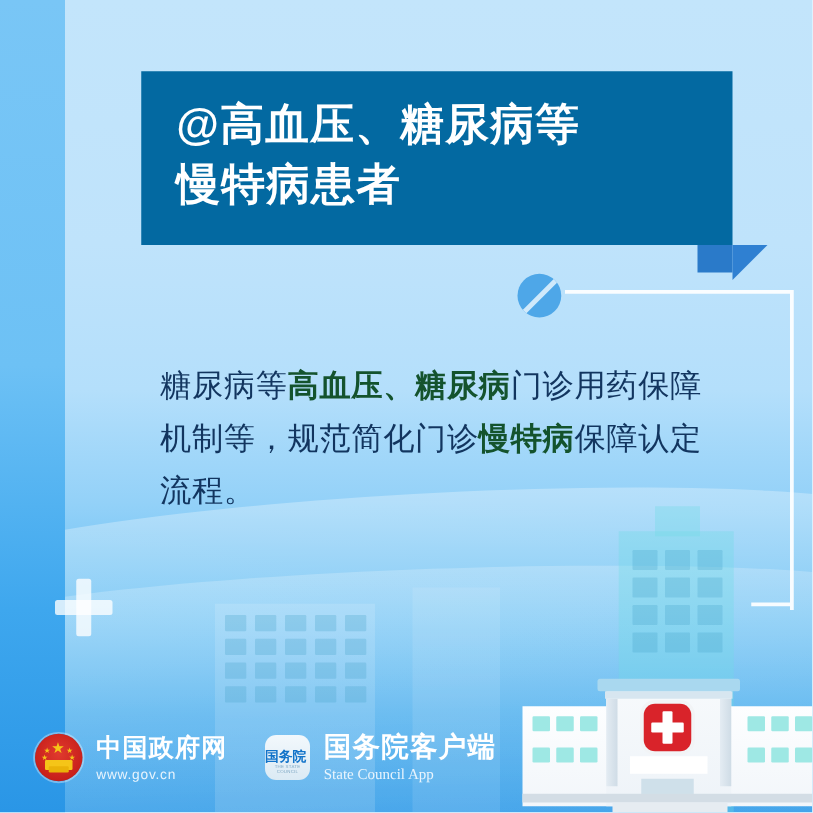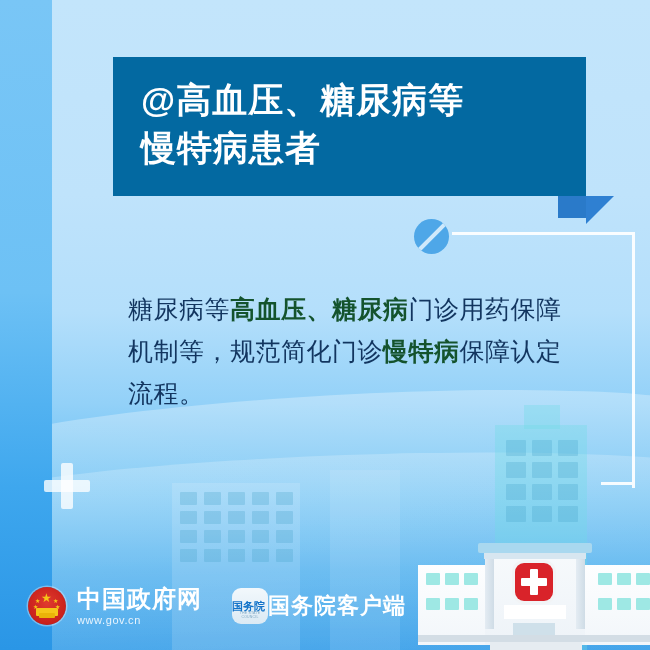--- a/index.html
+++ b/index.html
@@ -325,40 +325,40 @@
     position: absolute; left: 8px; top: 21px; width: 22px; height: 8px;
     background: #f5c518; border-radius: 1px;
   }
   .emblem .gate2 {
     position: absolute; left: 11px; top: 26px; width: 16px; height: 5px;
     background: #eab308; border-radius: 1px;
   }
 
   .gov-text { margin-left: 11px; }
   .gov-cn {
-    color: #ffffff; font-size: 24px; font-weight: bold; letter-spacing: 1px; line-height: 26px;
+    color: #ffffff; font-size: 20px; font-weight: bold; letter-spacing: 1px; line-height: 26px;
   }
   .gov-url {
     color: #e8f4fd; font-size: 11px; letter-spacing: 0.6px; margin-top: 2px;
   }
 
   .appicon {
     width: 36px; height: 36px; border-radius: 9px;
     background: linear-gradient(180deg, #f2f8fc 0%, #dbeaf4 100%);
     margin-left: 30px; position: relative; flex: 0 0 auto;
     display: flex; align-items: center; justify-content: flex-start;
   }
   .appicon-txt {
     color: #1273c9; font-size: 11px; font-weight: bold; line-height: 11px; letter-spacing: 0;
   }
   .appicon-sub {
     position: absolute; left: 0; right: 0; bottom: 5px;
     text-align: center; color: #7fa8c4; font-size: 3.5px; letter-spacing: 0.2px;
   }
-  .app-text { }
+  .app-text { margin-left: 11px; }
   .app-cn {
     color: #ffffff; font-size: 22px; font-weight: bold; letter-spacing: 1px; line-height: 24px;
   }
   .app-en {
     color: #e8f4fd; font-size: 12px; line-height: 14px; margin-top: 2px;
     font-family: "Liberation Serif", "DejaVu Serif", serif;
   }
 </style>
 </head>
 <body>
@@ -493,17 +493,18 @@
       <div class="gov-url">www.gov.cn</div>
     </div>
 
     <div class="appicon">
       <span class="appicon-txt">国务院</span>
       <span class="appicon-sub">THE STATE COUNCIL</span>
     </div>
 
     <div class="app-text">
       <div class="app-cn">国务院客户端</div>
+      <div class="app-en">State Council App</div>
     </div>
 
   </div>
 
 </div>
 
 </body></html>

